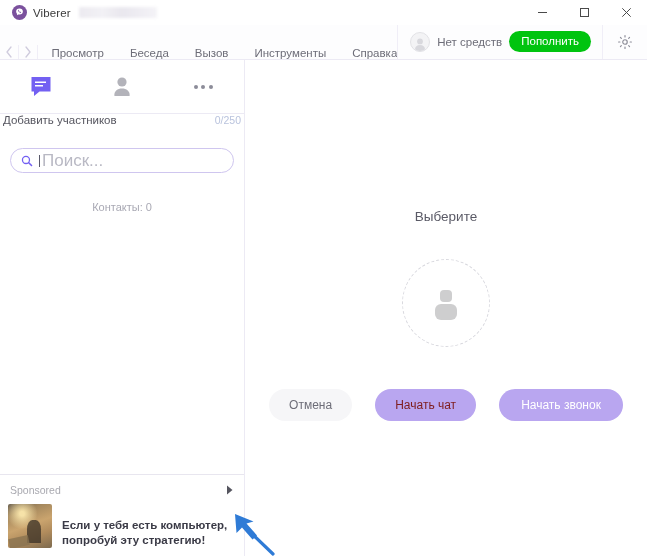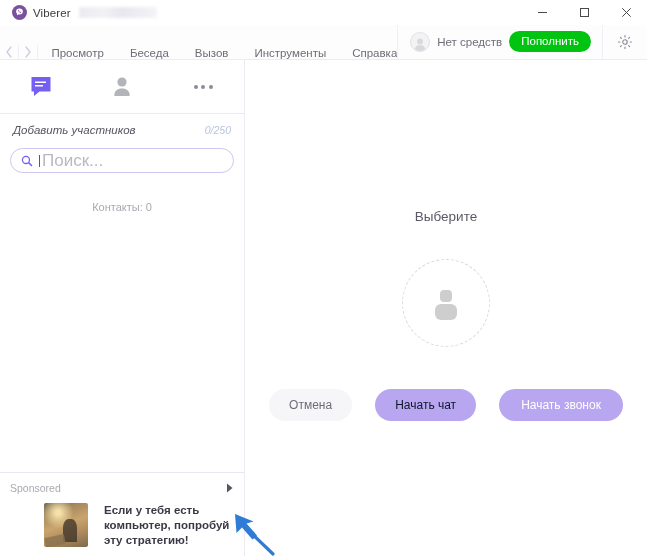--- a/index.html
+++ b/index.html
@@ -120,23 +120,22 @@
   }
   .side-tab {
     flex: 1; display: flex; align-items: center; justify-content: center;
     height: 54px;
   }
   .dots { display: flex; gap: 3.5px; }
   .dots i { width: 4px; height: 4px; border-radius: 50%; background: #8c8c99; display: block; }
 
   .add-row {
     height: 32px; min-height: 32px;
-    display: flex; align-items: center;
-    padding: 0 13px;
-    font-style: italic;
+    display: flex; align-items: flex-start;
+    padding: 0 3px;
   }
   .add-label { font-size: 11.5px; color: #55555f; }
   .add-count { margin-left: auto; font-size: 10.5px; color: #b9c3dd; }
 
   .search-wrap { padding: 2px 10px 10px; }
   .search-box {
     height: 25px; border: 1px solid #cfc6ef; border-radius: 13px;
     display: flex; align-items: center; gap: 6px; padding: 0 10px;
     background: #ffffff;
   }
@@ -155,21 +154,21 @@
     border-top: 1px solid #e8e6ef;
     background: #ffffff;
     padding: 6px 8px 8px;
   }
   .sponsored-head {
     display: flex; align-items: center;
     padding: 0 2px 5px 2px;
   }
   .sponsored-label { font-size: 10.5px; color: #a9a9b0; }
   .sponsored-arrow { margin-left: auto; }
-  .ad-row { display: flex; gap: 16px; align-items: center; margin-left: 36px; }
+  .ad-row { display: flex; gap: 10px; align-items: flex-end; }
   .ad-thumb {
     width: 44px; height: 44px; min-width: 44px; border-radius: 2px;
     background:
       radial-gradient(circle at 32% 22%, #f6e2a8 0 5%, rgba(246,226,168,0) 34%),
       linear-gradient(160deg,#6d6353 0%,#a6895e 22%, #caa46e 48%, #b08b5c 70%, #7d6a4e 100%);
     position: relative; overflow: hidden;
   }
   .ad-thumb::before {
     content:""; position:absolute; left:44%; top:36%;
     width:30%; height:52%; background:#3a3026; border-radius:40% 40% 0 0;
@@ -206,21 +205,21 @@
   .actions {
     display: flex; gap: 23px; align-items: center;
     margin-top: 42px;
   }
   .btn {
     border: none; border-radius: 17px;
     font-size: 12px; font-family: "Liberation Sans", sans-serif;
     padding: 9px 20px; white-space: nowrap;
   }
   .btn-cancel { background: #f6f6f8; color: #6d6d78; }
-  .btn-chat { background: #b9a6f0; color: #0f172a; }
+  .btn-chat { background: #b9a6f0; color: #7f1d1d; }
   .btn-call { background: #b9a6f0; color: #ffffff; padding: 9px 22px; }
 
   
   .annot-arrow { position: absolute; left: 233px; top: 512px; pointer-events: none; }
 </style>
 </head>
 <body>
 
 <div class="app">
 

